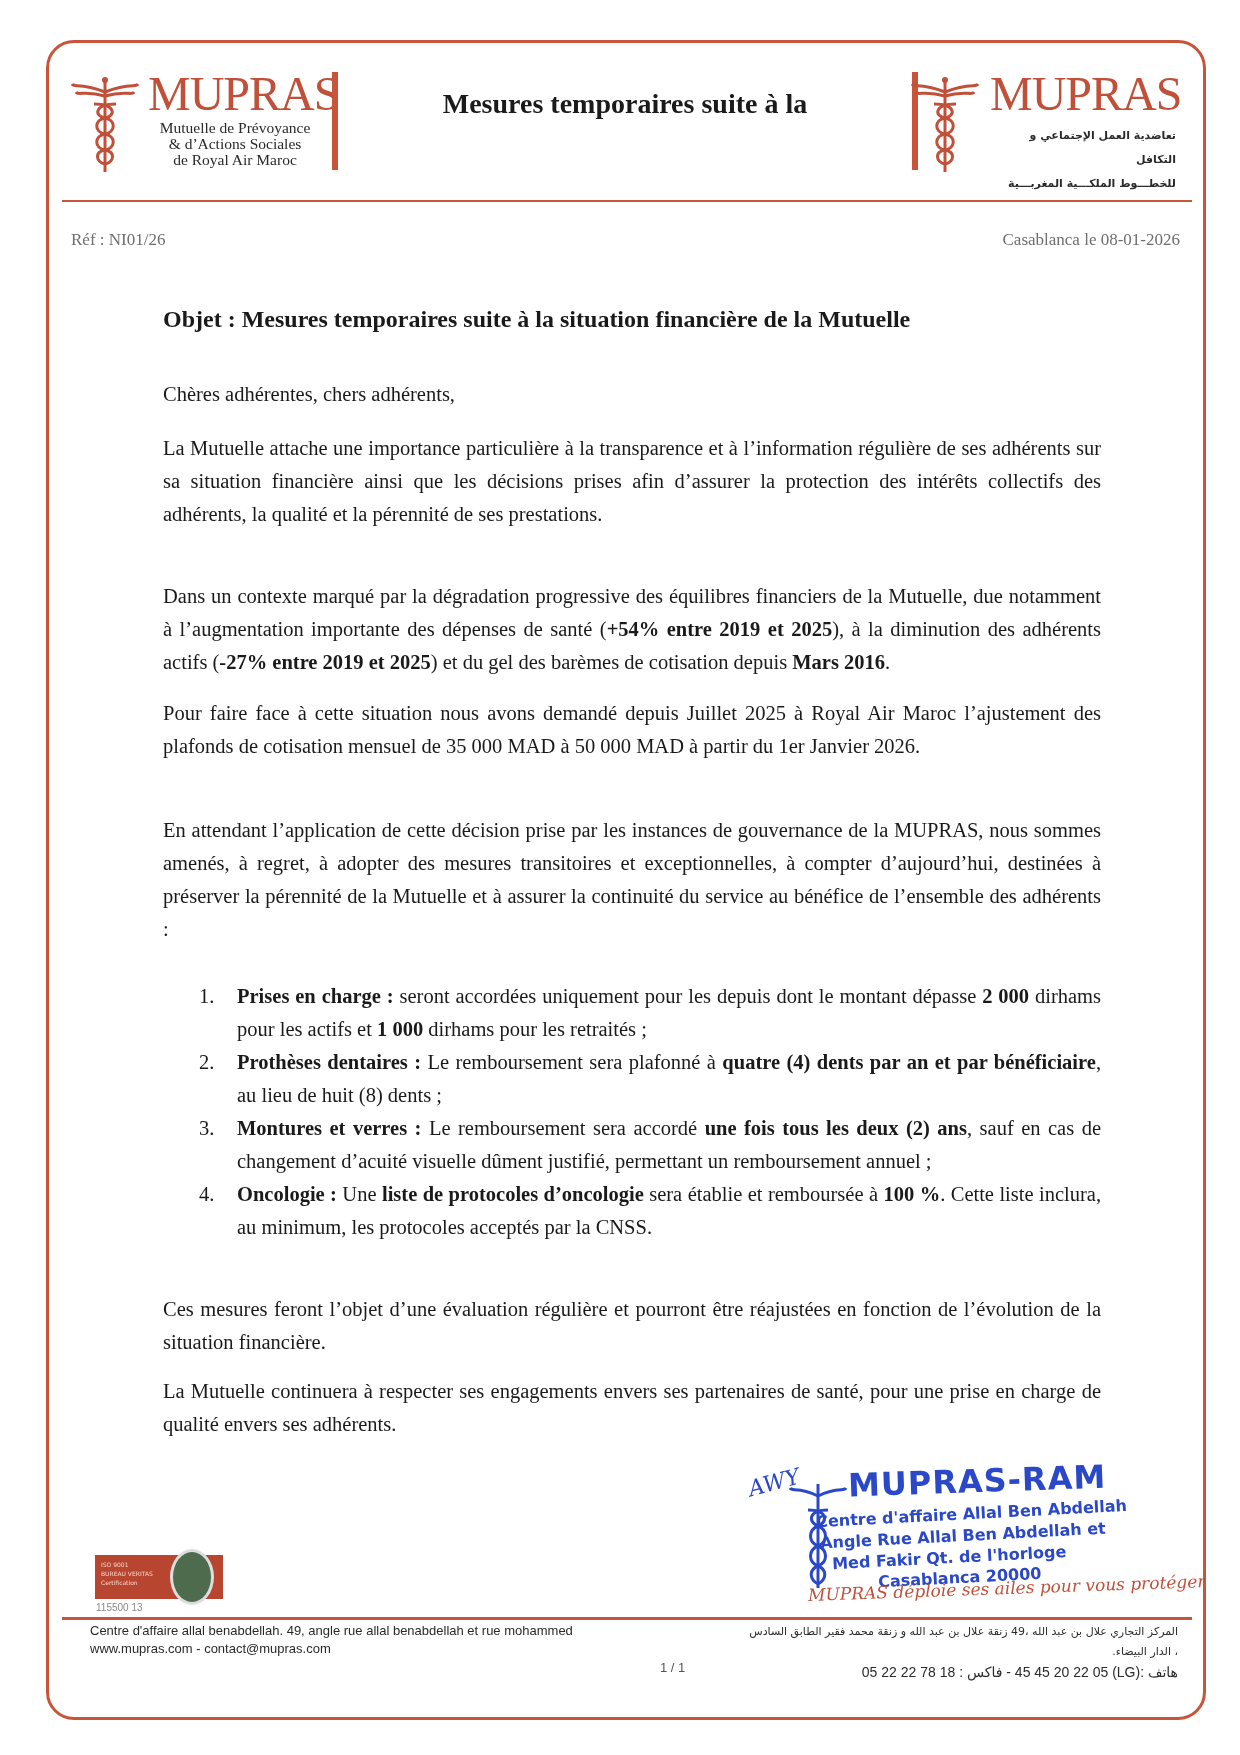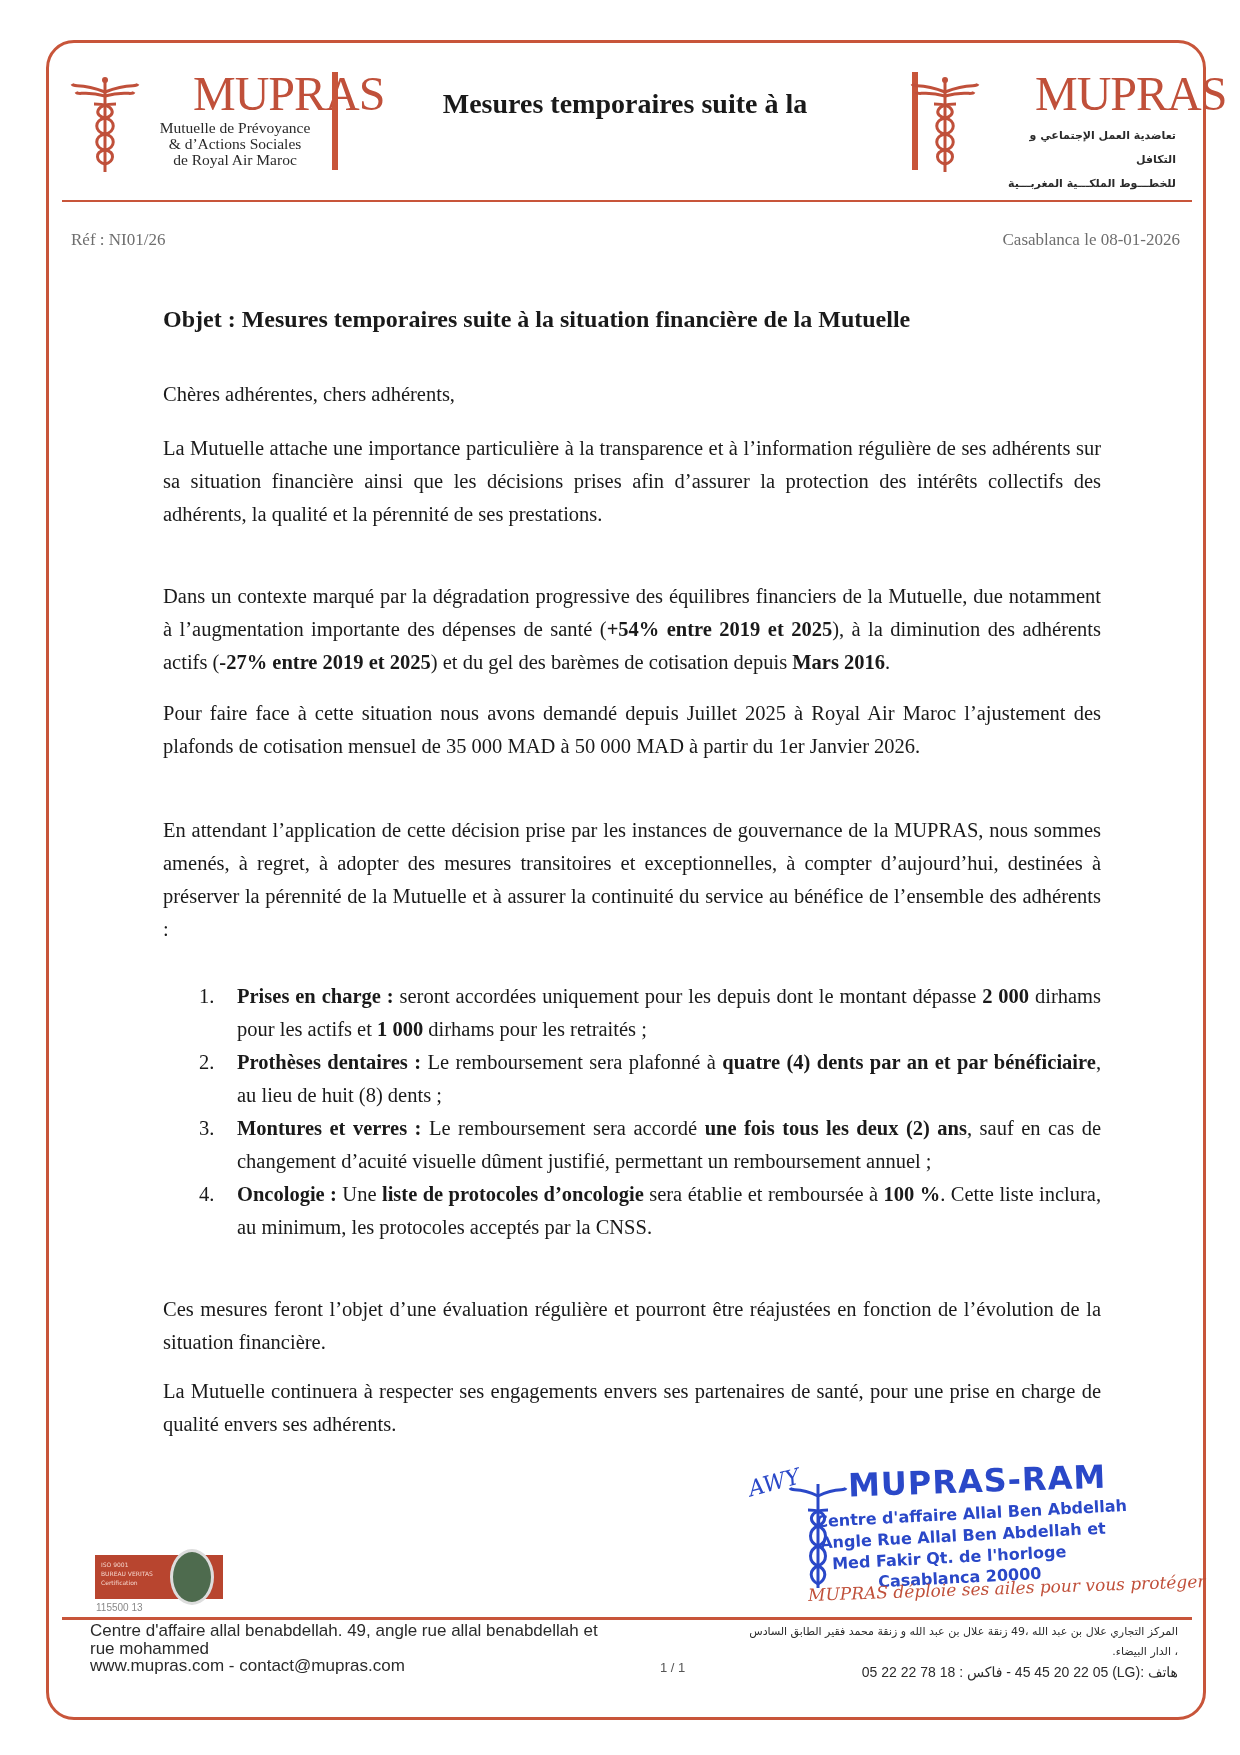--- a/index.html
+++ b/index.html
@@ -7,21 +7,21 @@
          font-family: "Liberation Serif", serif; color: #1a1a1a; }
   .frame { position: absolute; left: 46px; top: 40px; width: 1160px; height: 1680px;
            border: 3px solid #c8553a; border-radius: 28px; box-sizing: border-box; }
   .header { position: absolute; left: 70px; top: 62px; width: 1110px; height: 120px; }
   .logo-left { position: absolute; left: 0; top: 8px; width: 270px; height: 110px; }
   .logo-right { position: absolute; right: 0; top: 8px; width: 270px; height: 110px; }
   .caduceus { position: absolute; top: 4px; width: 70px; height: 100px; }
   .logo-left .caduceus { left: 0; }
   .logo-right .caduceus { left: 0; }
   .brand { position: absolute; font-family: "Liberation Serif", serif; color: #c0503a;
-           font-size: 48px; line-height: 48px; letter-spacing: -1px; margin-left: 45px; }
+           font-size: 48px; line-height: 48px; letter-spacing: -1px; }
   .logo-left .brand { left: 78px; top: 0; }
   .logo-right .brand { left: 80px; top: 0; }
   .sub { position: absolute; left: 80px; top: 50px; font-size: 15.5px; line-height: 16px;
          color: #2a2a2a; text-align: center; width: 170px; }
   .sub-ar { position: absolute; left: 86px; top: 54px; width: 180px; font-family: "DejaVu Sans", sans-serif;
             font-size: 11px; line-height: 24px; direction: rtl; text-align: right; color: #2a2a2a; font-weight: bold; }
   .vbar { position: absolute; width: 6px; height: 98px; background: #c8553a; top: 10px; }
   .vbar.l { left: 262px; }
   .vbar.r { right: 262px; }
   .title { position: absolute; left: 300px; top: 22px; width: 510px; text-align: center;
@@ -53,21 +53,21 @@
   .stamp-line { position: absolute; left: 68px; font-size: 16px; font-weight: bold; white-space: nowrap; transform: rotate(-3deg); }
   .stamp-slogan { position: absolute; left: 60px; top: 118px; font-family: "DejaVu Serif", serif; font-style: italic;
                   color: #c0503a; font-size: 17px; white-space: nowrap; transform: rotate(-2deg); }
   .stamp-sign { position: absolute; left: 0; top: 10px; font-family: "DejaVu Serif", serif; font-style: italic; font-size: 22px; transform: rotate(-15deg); }
   .iso { position: absolute; left: 95px; top: 1555px; width: 128px; height: 44px; background: #b8452f; }
   .iso-text { position: absolute; left: 6px; top: 5px; font-family: "DejaVu Sans", sans-serif; font-size: 6px; line-height: 9px; color: #f5d5cc; }
   .iso-seal { position: absolute; left: 170px; top: 1549px; width: 44px; height: 56px; border-radius: 50%;
               background: #4e6b4e; border: 3px solid #ddd; box-sizing: border-box; }
   .iso-num { position: absolute; left: 96px; top: 1602px; font-family: "Liberation Sans", sans-serif; font-size: 10px; color: #888; }
   .footer-left { position: absolute; left: 90px; top: 1622px; font-family: "Liberation Sans", sans-serif;
-                 font-size: 17px; line-height: 17.5px; color: #2a2a2a; width: 520px; }
+                 font-size: 13px; line-height: 17.5px; color: #2a2a2a; width: 520px; }
   .footer-page { position: absolute; left: 660px; top: 1660px; font-family: "Liberation Sans", sans-serif; font-size: 13px; color: #555; }
   .footer-right { position: absolute; right: 62px; top: 1622px; width: 460px; font-family: "DejaVu Sans", sans-serif;
                   font-size: 11px; line-height: 20px; direction: rtl; text-align: right; color: #2a2a2a; }
   .footer-right .phones { font-family: "Liberation Sans", sans-serif; font-size: 14px; }
 </style>
 </head>
 <body>
 
 <div class="frame"></div>
 

